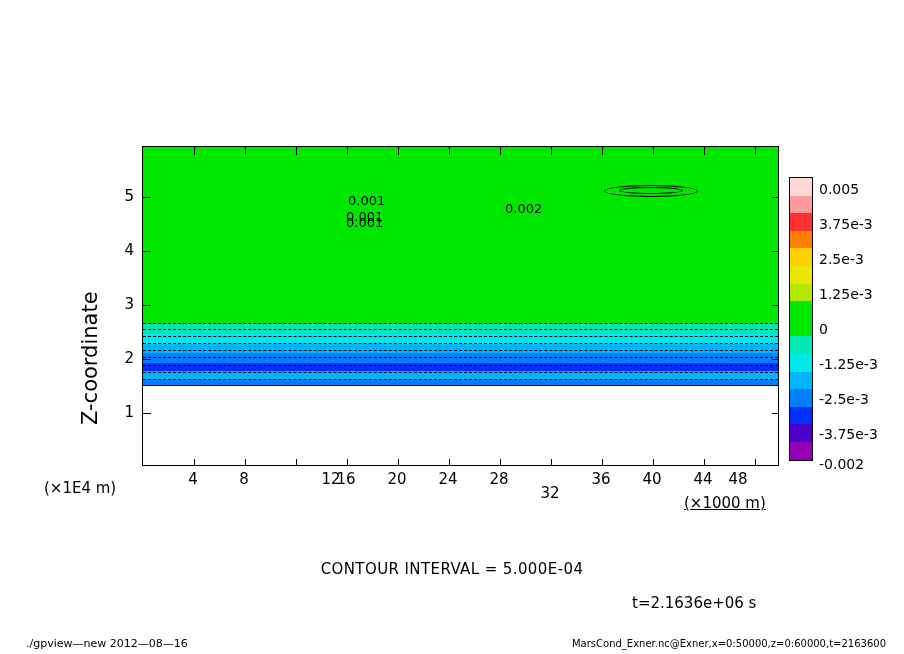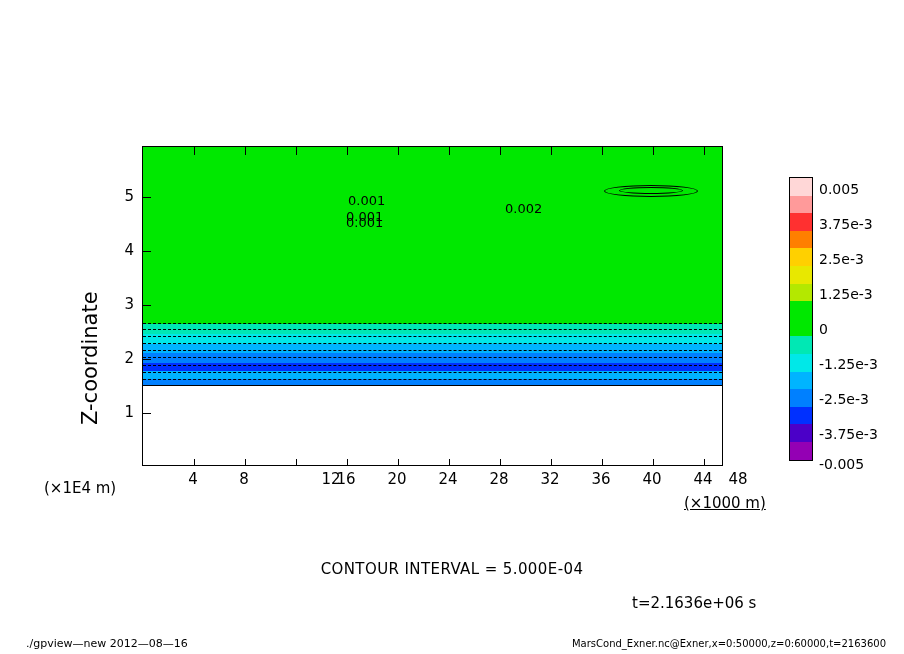--- a/index.html
+++ b/index.html
@@ -25,21 +25,21 @@
     width: 904px;
     text-align: center;
     font-size: 24px;
     color: #000000;
     letter-spacing: 0.5px;
   }
   
   .plot-frame {
     position: absolute;
     left: 142px; top: 146px;
-    width: 581px; height: 320px;
+    width: 637px; height: 320px;
     border: 1px solid #000000;
     box-sizing: border-box;
     background: #ffffff;
     overflow: hidden;
   }
   .band {
     position: absolute;
     left: 0;
     width: 100%;
   }
@@ -234,21 +234,21 @@
     <div class="tick-y" style="left:629px; top:50px;  width:8px;"></div>
   </div>
 
   <div class="xlabel-num" style="left:193px; top:470px;">4</div>
   <div class="xlabel-num" style="left:244px; top:470px;">8</div>
   <div class="xlabel-num" style="left:295px; top:470px;margin-left:36px;">12</div>
   <div class="xlabel-num" style="left:346px; top:470px;">16</div>
   <div class="xlabel-num" style="left:397px; top:470px;">20</div>
   <div class="xlabel-num" style="left:448px; top:470px;">24</div>
   <div class="xlabel-num" style="left:499px; top:470px;">28</div>
-  <div class="xlabel-num" style="left:550px; top:470px;">32</div>
+  <div class="xlabel-num" style="left:550px; top:484px;">32</div>
   <div class="xlabel-num" style="left:601px; top:470px;">36</div>
   <div class="xlabel-num" style="left:652px; top:470px;">40</div>
   <div class="xlabel-num" style="left:703px; top:470px;">44</div>
   <div class="xlabel-num" style="left:738px; top:470px;">48</div>
 
   <div class="ylabel-num" style="left:116px; top:412px; width:18px;">1</div>
   <div class="ylabel-num" style="left:116px; top:358px; width:18px;">2</div>
   <div class="ylabel-num" style="left:116px; top:304px; width:18px;">3</div>
   <div class="ylabel-num" style="left:116px; top:250px; width:18px;">4</div>
   <div class="ylabel-num" style="left:116px; top:196px; width:18px;">5</div>
@@ -280,18 +280,18 @@
   </div>
 
   <div class="cb-tick-label" style="top:189px;">0.005</div>
   <div class="cb-tick-label" style="top:224px;">3.75e-3</div>
   <div class="cb-tick-label" style="top:259px;">2.5e-3</div>
   <div class="cb-tick-label" style="top:294px;">1.25e-3</div>
   <div class="cb-tick-label" style="top:329px;">0</div>
   <div class="cb-tick-label" style="top:364px;">-1.25e-3</div>
   <div class="cb-tick-label" style="top:399px;">-2.5e-3</div>
   <div class="cb-tick-label" style="top:434px;">-3.75e-3</div>
-  <div class="cb-tick-label" style="top:464px;">-0.005</div>
+  <div class="cb-tick-label" style="top:464px;">-0.002</div>
 
   <div class="footer-left">./gpview—new   2012—08—16</div>
   <div class="footer-right">MarsCond_Exner.nc@Exner,x=0:50000,z=0:60000,t=2163600</div>
 
 </div>
 
 </body></html>

